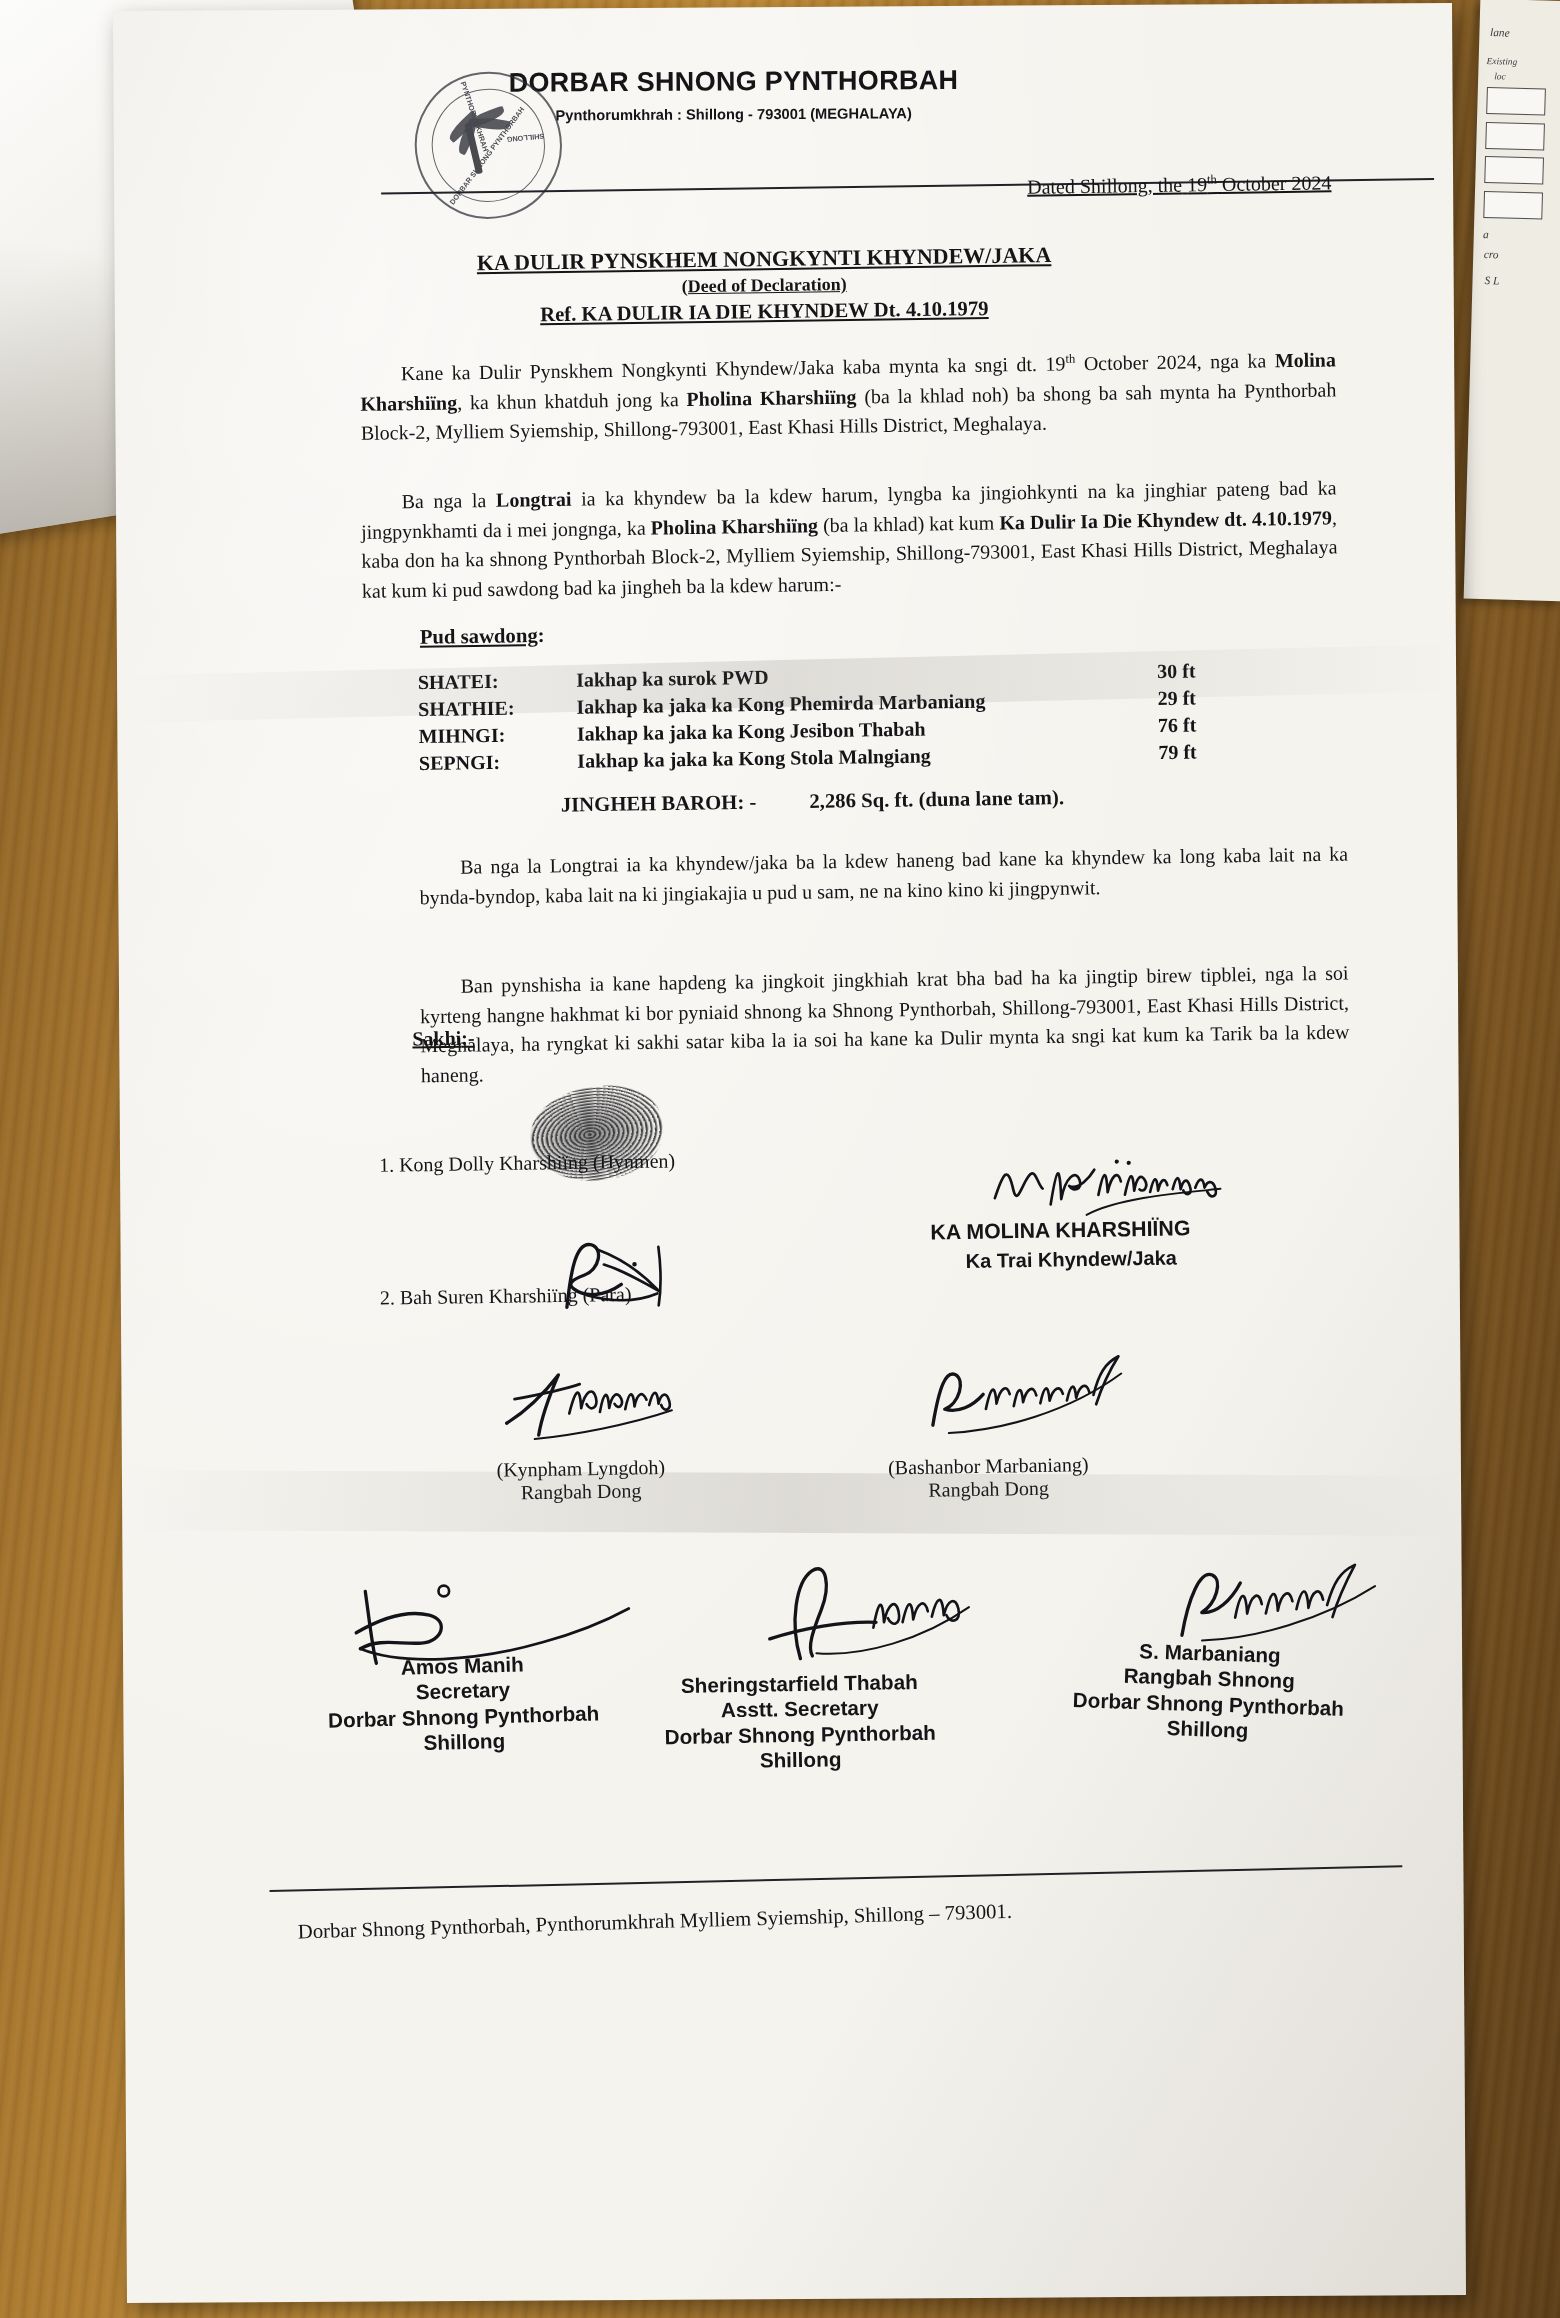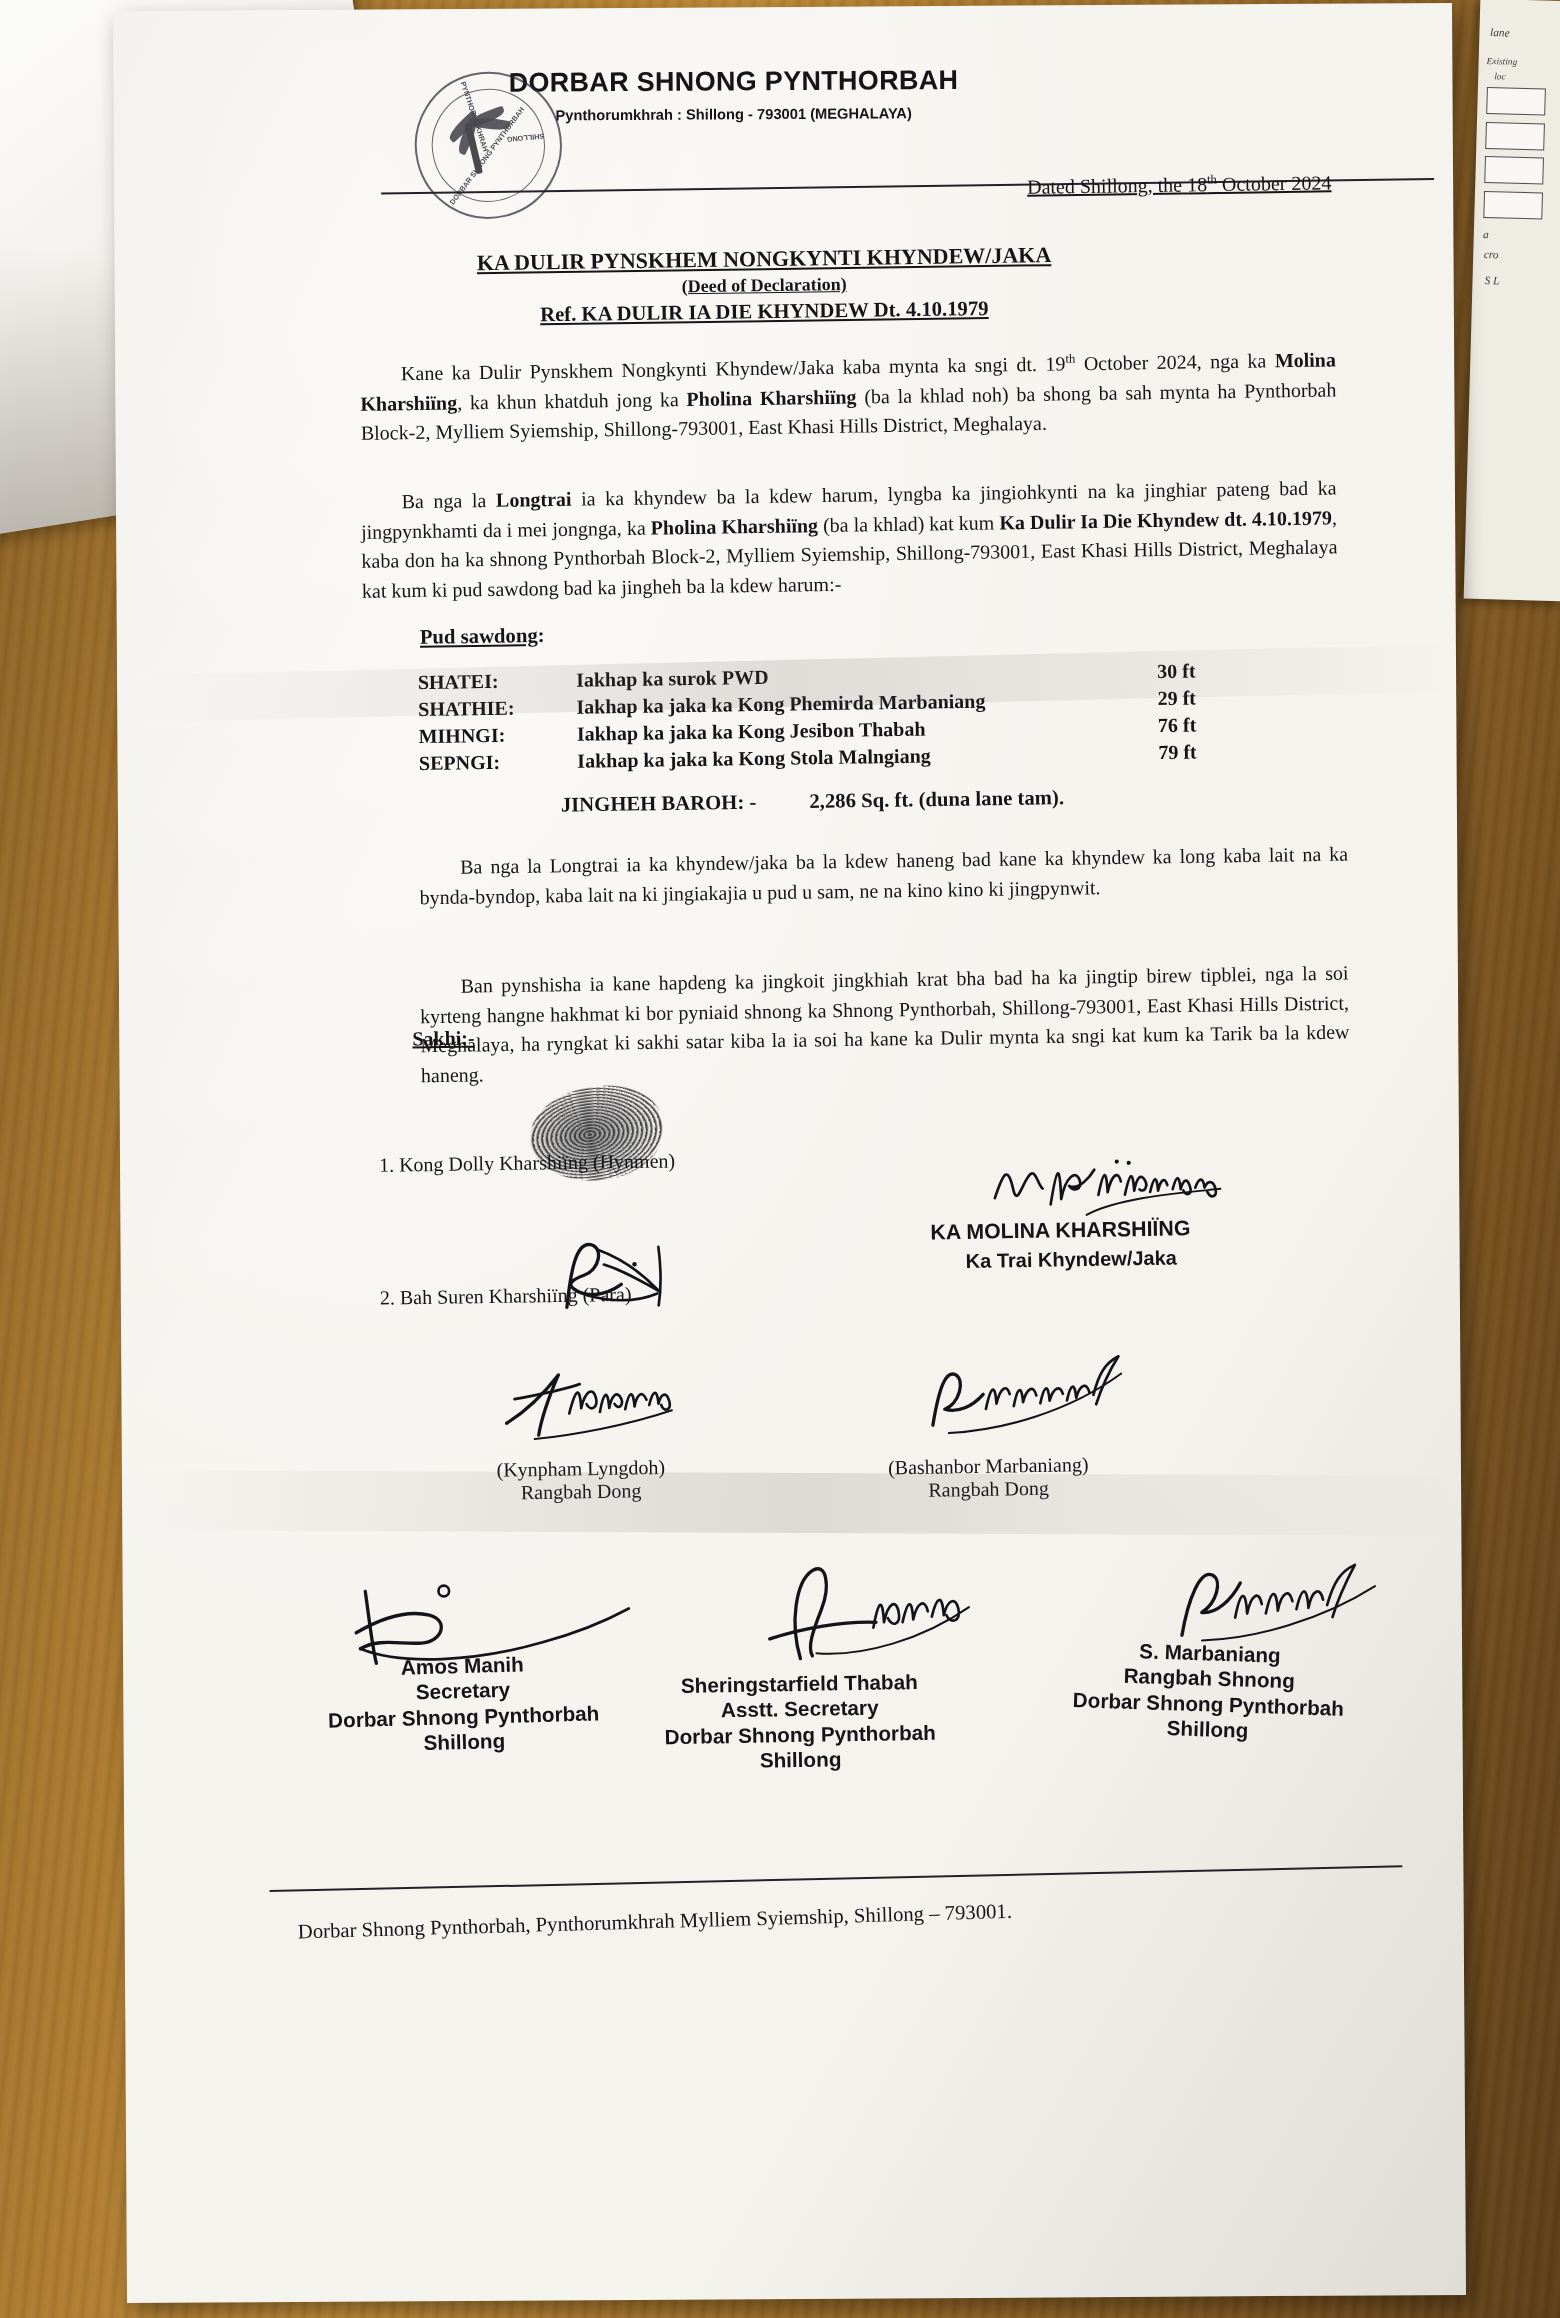--- a/index.html
+++ b/index.html
@@ -447,21 +447,21 @@
         <span class="ct" style="transform: rotate(-130deg) translate(0,-69px) rotate(90deg);">DORBAR SHNONG PYNTHORBAH</span>
         <span class="ct" style="transform: rotate(-5deg) translate(0,-69px) rotate(90deg);">PYNTHORUMKHRAH</span>
         <span class="ct" style="transform: rotate(98deg) translate(0,-56px) rotate(90deg);">SHILLONG</span>
       </div>
     </div>
 
     <div class="hdr-rule"></div>
 
     <div class="dated">
       <u><span>Dated Shillong, the</span>
-      <span>18</span><sup>th</sup>
+      <span>19</span><sup>th</sup>
       <span>October 2024</span></u>
     </div>
 
     <div class="deed-title">KA DULIR PYNSKHEM NONGKYNTI KHYNDEW/JAKA</div>
     <div class="deed-sub">(Deed of Declaration)</div>
     <div class="deed-ref">Ref. KA DULIR IA DIE KHYNDEW Dt. 4.10.1979</div>
 
     <div class="para p1 indent">Kane ka Dulir Pynskhem Nongkynti Khyndew/Jaka kaba mynta ka sngi dt. 19<sup>th</sup> October 2024, nga ka <b>Molina Kharshiïng</b>, ka khun khatduh jong ka <b>Pholina Kharshiïng</b> (ba la khlad noh) ba shong ba sah mynta ha Pynthorbah Block-2, Mylliem Syiemship, Shillong-793001, East Khasi Hills District, Meghalaya.</div>
     <div class="para p2 indent">Ba nga la <b>Longtrai</b> ia ka khyndew ba la kdew harum, lyngba ka jingiohkynti na ka jinghiar pateng bad ka jingpynkhamti da i mei jongnga, ka <b>Pholina Kharshiïng</b> (ba la khlad) kat kum <b>Ka Dulir Ia Die Khyndew dt. 4.10.1979</b>, kaba don ha ka shnong Pynthorbah Block-2, Mylliem Syiemship, Shillong-793001, East Khasi Hills District, Meghalaya kat kum ki pud sawdong bad ka jingheh ba la kdew harum:-</div>
 

